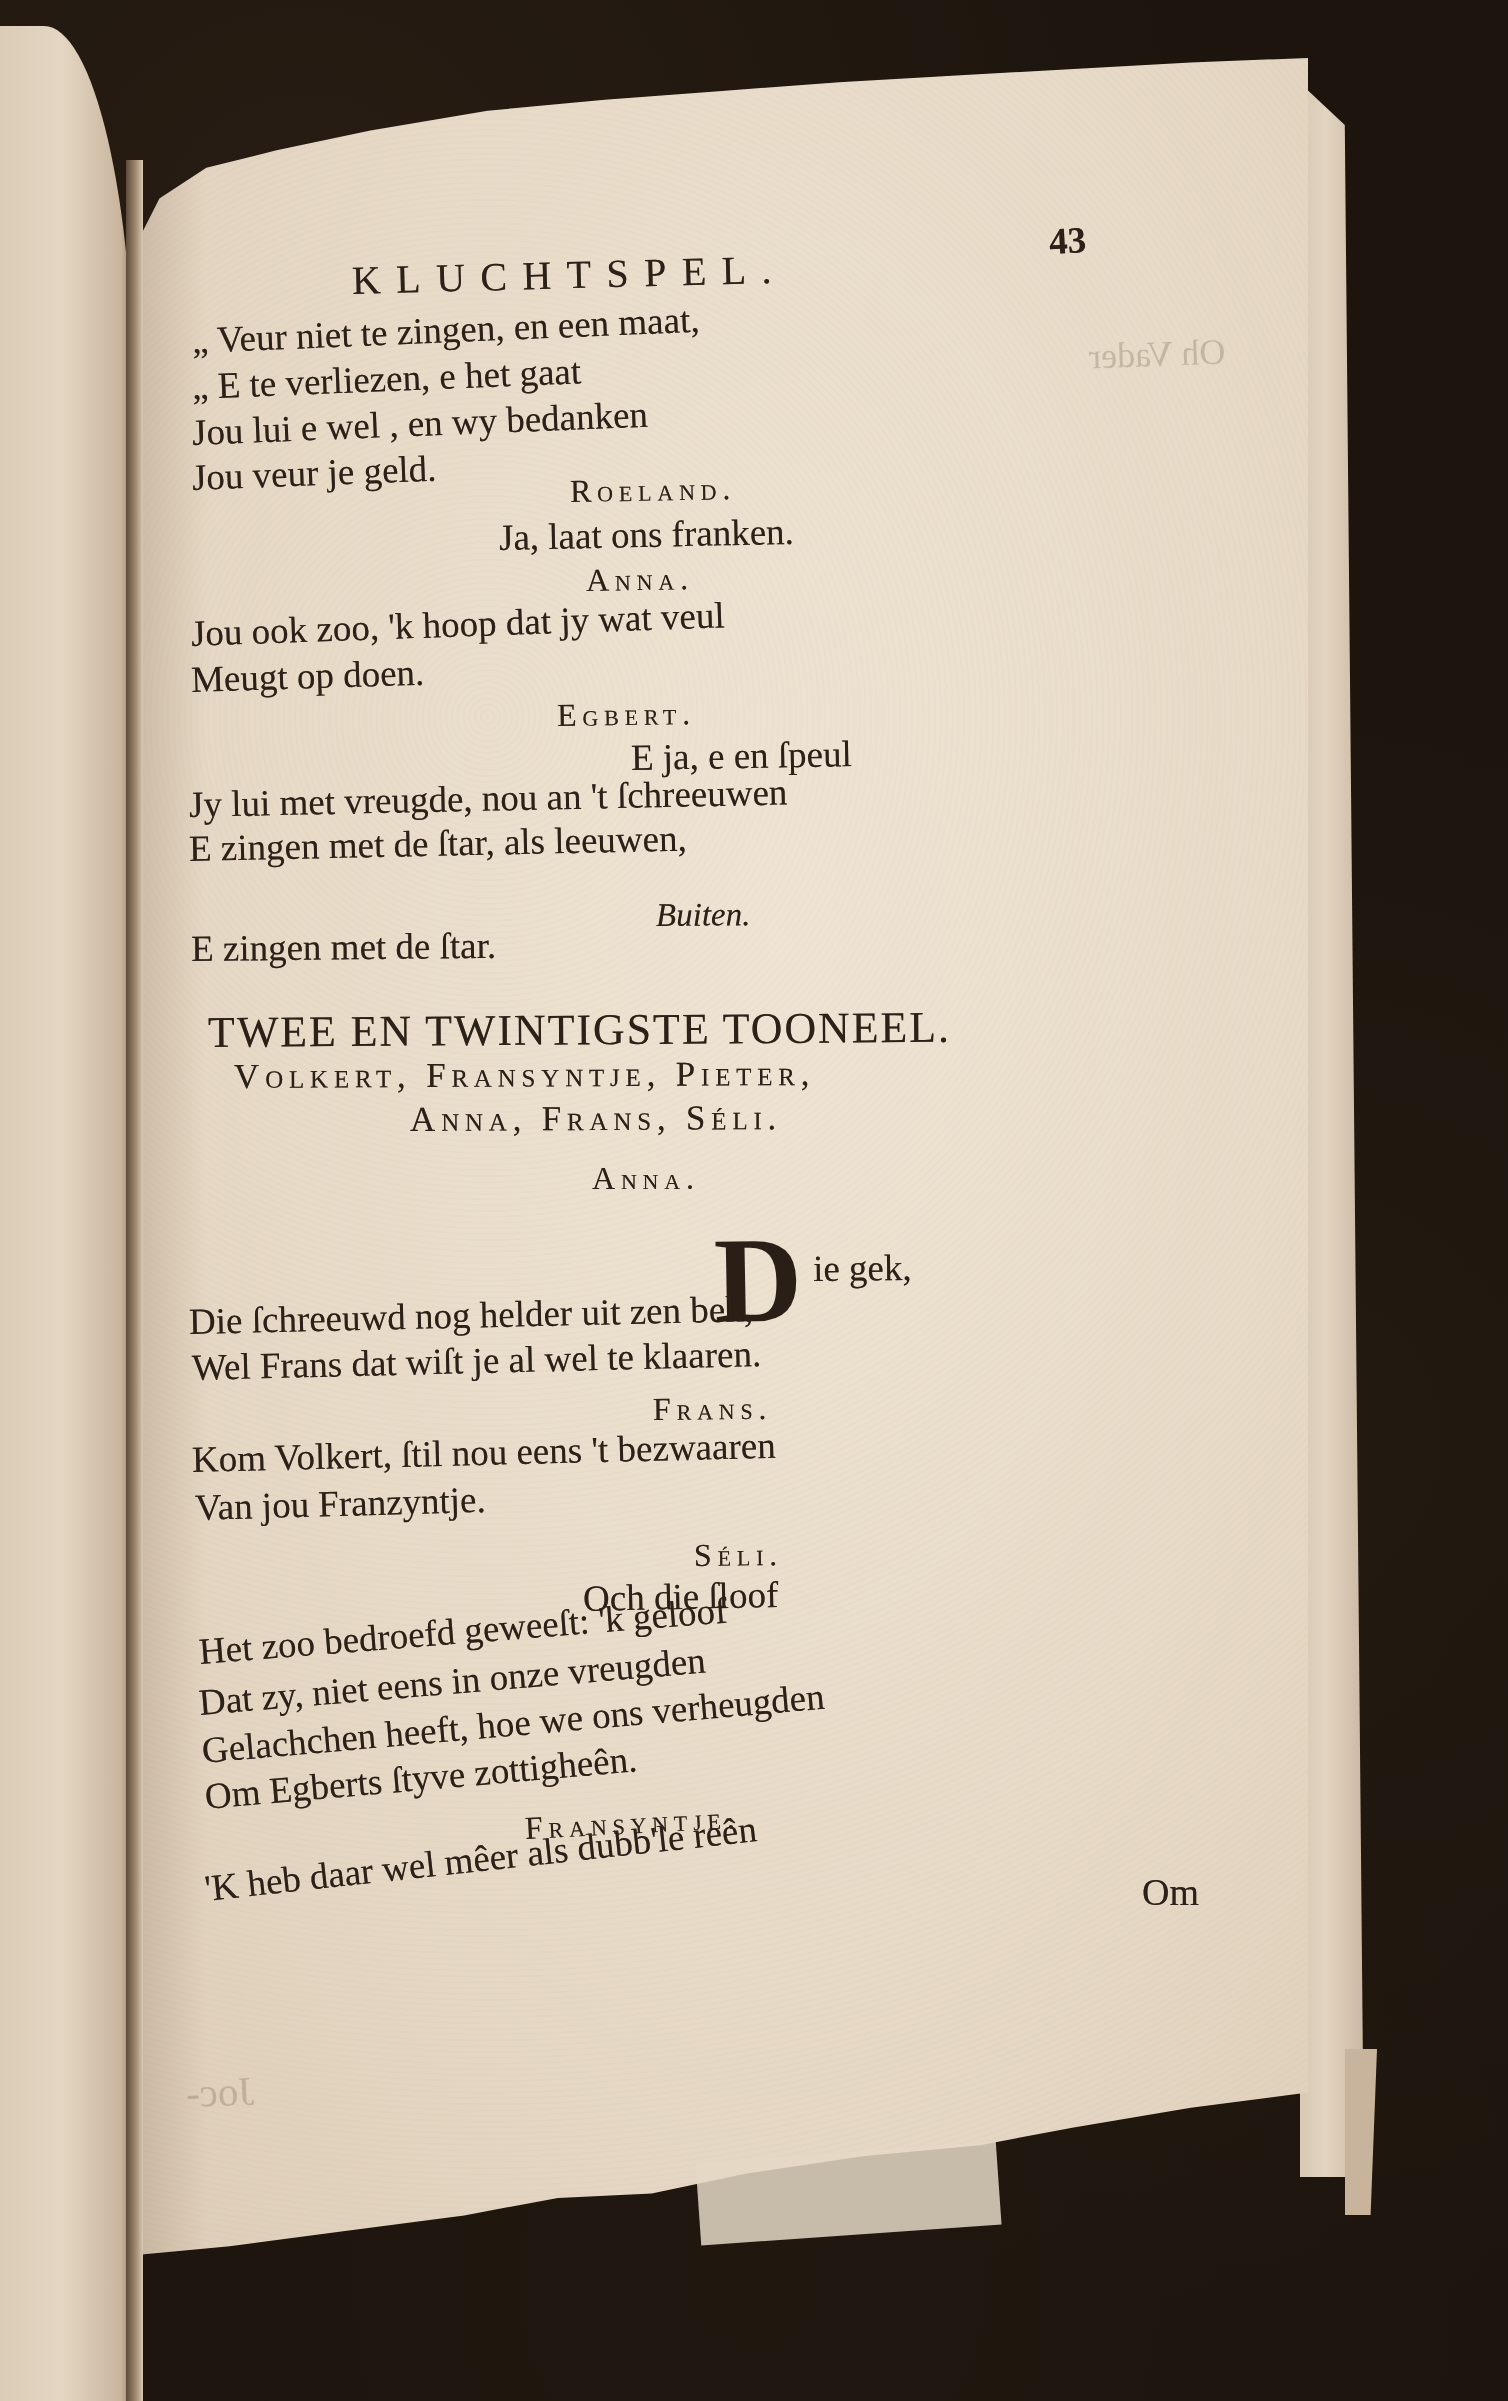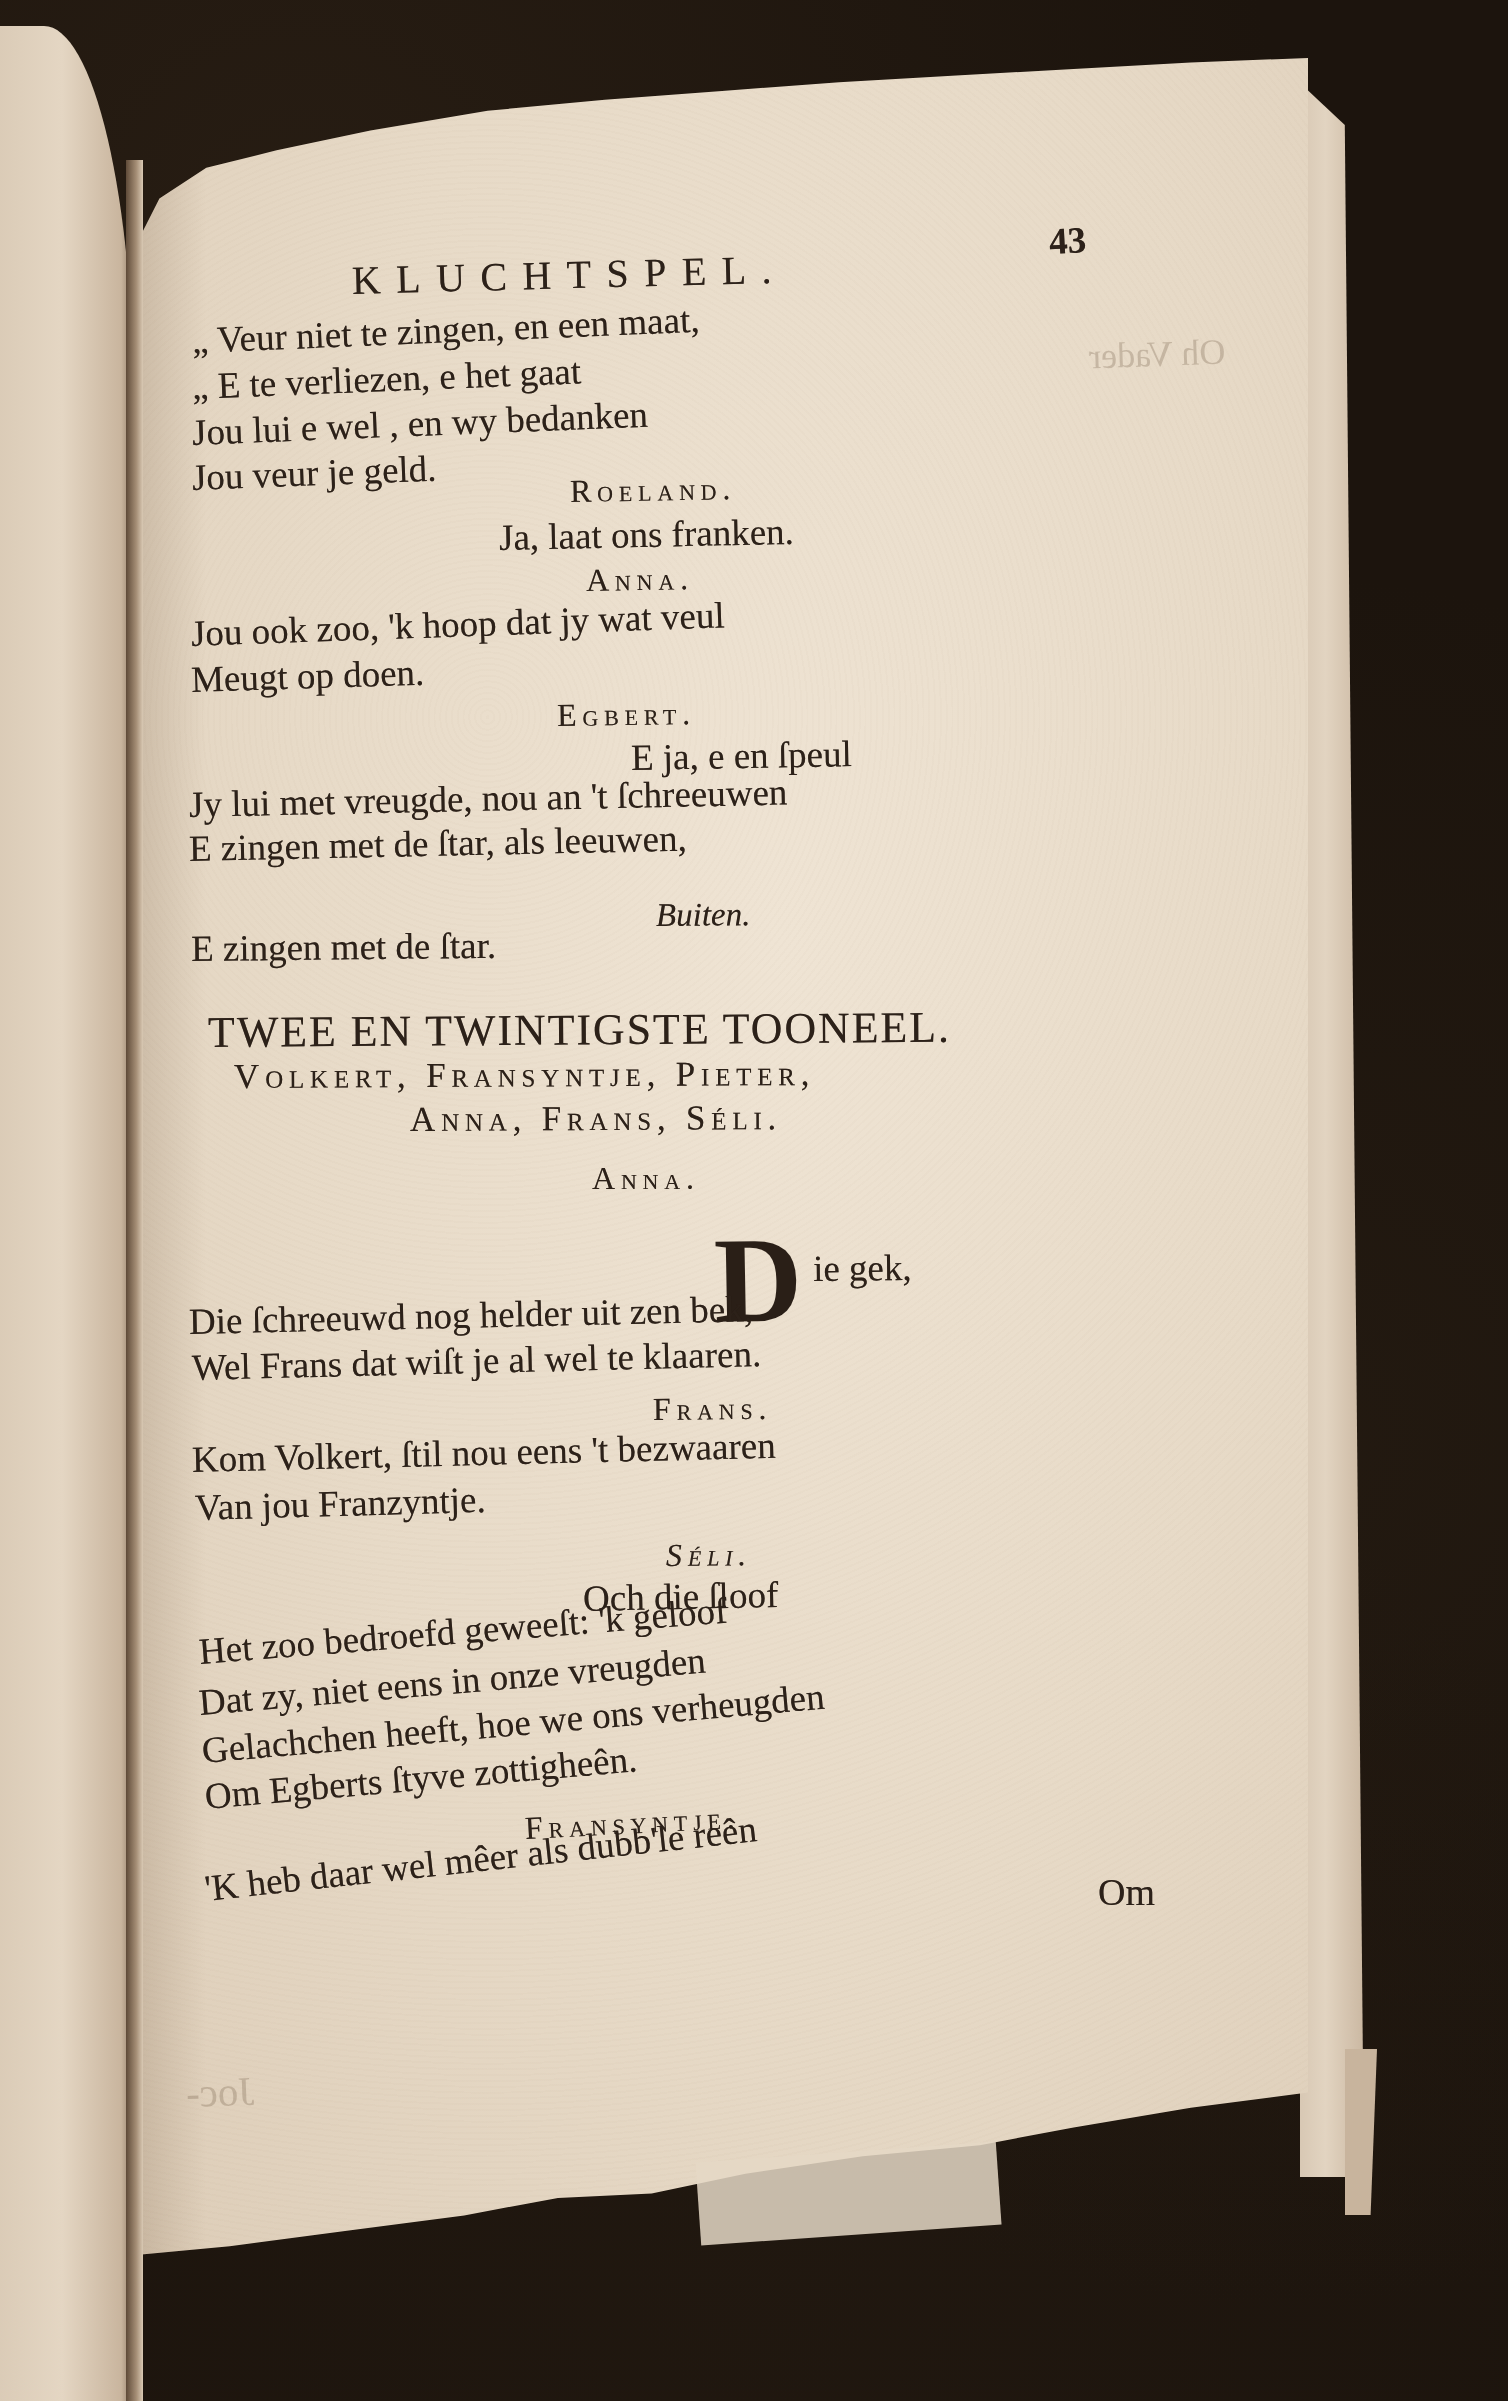--- a/index.html
+++ b/index.html
@@ -150,20 +150,21 @@
   }
   .ghost {
     position: absolute;
     color: rgba(110,90,70,0.28);
     font-size: 36px;
     transform: scaleX(-1) rotate(2deg);
     white-space: nowrap;
   }
   .catchword {
     font-size: 38px;
+    margin-left: 44px;
   }
 </style>
 </head>
 <body>
 
 <div class="bg-texture"></div>
 <div class="left-page"></div>
 <div class="page-edge"></div>
 <div class="page-edge-2"></div>
 
@@ -198,21 +199,21 @@
 <div class="txt cast" style="left:410px; top:1100px; transform:rotate(-0.3deg);">Anna, Frans, Séli.</div>
 <div class="txt speaker" style="left:592px; top:1160px;">Anna.</div>
 
 <div class="drop-cap">D</div>
 <div class="txt verse" style="left:813px; top:1247px; transform:rotate(-0.6deg);">ie gek,</div>
 <div class="txt verse" style="left:189px; top:1300px; transform:rotate(-1.3deg);">Die ſchreeuwd nog helder uit zen bek,</div>
 <div class="txt verse" style="left:192px; top:1346px; transform:rotate(-1.4deg);">Wel Frans dat wiſt je al wel te klaaren.</div>
 <div class="txt speaker" style="left:653px; top:1391px; transform:rotate(-0.6deg);">Frans.</div>
 <div class="txt verse" style="left:192px; top:1438px; transform:rotate(-1.4deg);">Kom Volkert, ſtil nou eens 't bezwaaren</div>
 <div class="txt verse" style="left:195px; top:1486px; transform:rotate(-1.6deg);">Van jou Franzyntje.</div>
-<div class="txt speaker" style="left:666px; top:1537px; transform:rotate(-0.6deg);font-style:italic;">Séli.</div>
+<div class="txt speaker" style="left:694px; top:1537px; transform:rotate(-0.6deg);">Séli.</div>
 <div class="txt verse" style="left:583px; top:1577px; transform:rotate(-1.2deg);">Och die ſloof</div>
 <div class="txt verse" style="left:199px; top:1630px; transform:rotate(-4.5deg);">Het zoo bedroefd geweeſt: 'k geloof</div>
 <div class="txt verse" style="left:199px; top:1681px; transform:rotate(-4.8deg);">Dat zy, niet eens in onze vreugden</div>
 <div class="txt verse" style="left:202px; top:1729px; transform:rotate(-5deg);">Gelachchen heeft, hoe we ons verheugden</div>
 <div class="txt verse" style="left:205px; top:1775px; transform:rotate(-5deg);">Om Egberts ſtyve zottigheên.</div>
 <div class="txt speaker" style="left:525px; top:1810px; transform:rotate(-3deg);">Fransyntje.</div>
 <div class="txt verse" style="left:205px; top:1867px; transform:rotate(-6.2deg);">'K heb daar wel mêer als dubb'le reên</div>
 <div class="txt catchword" style="left:1098px; top:1870px;">Om</div>
 
 

